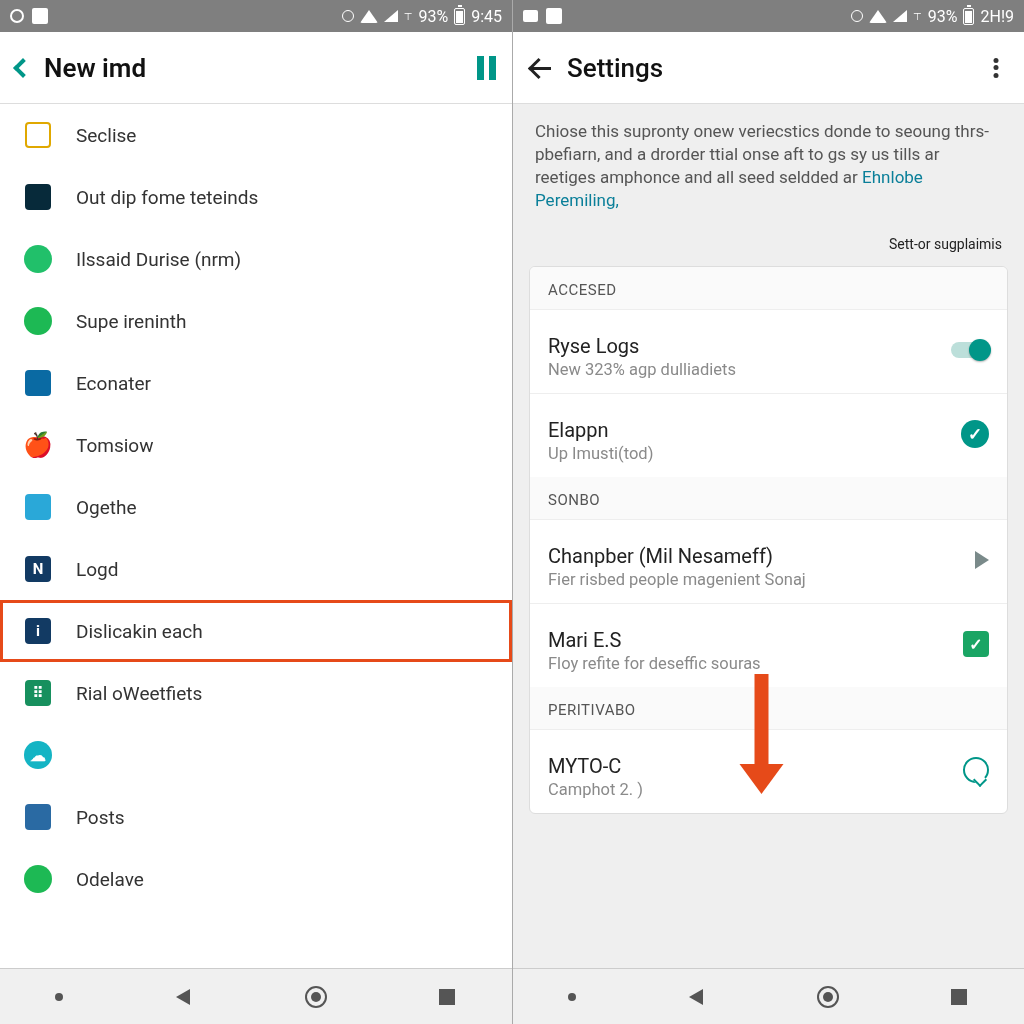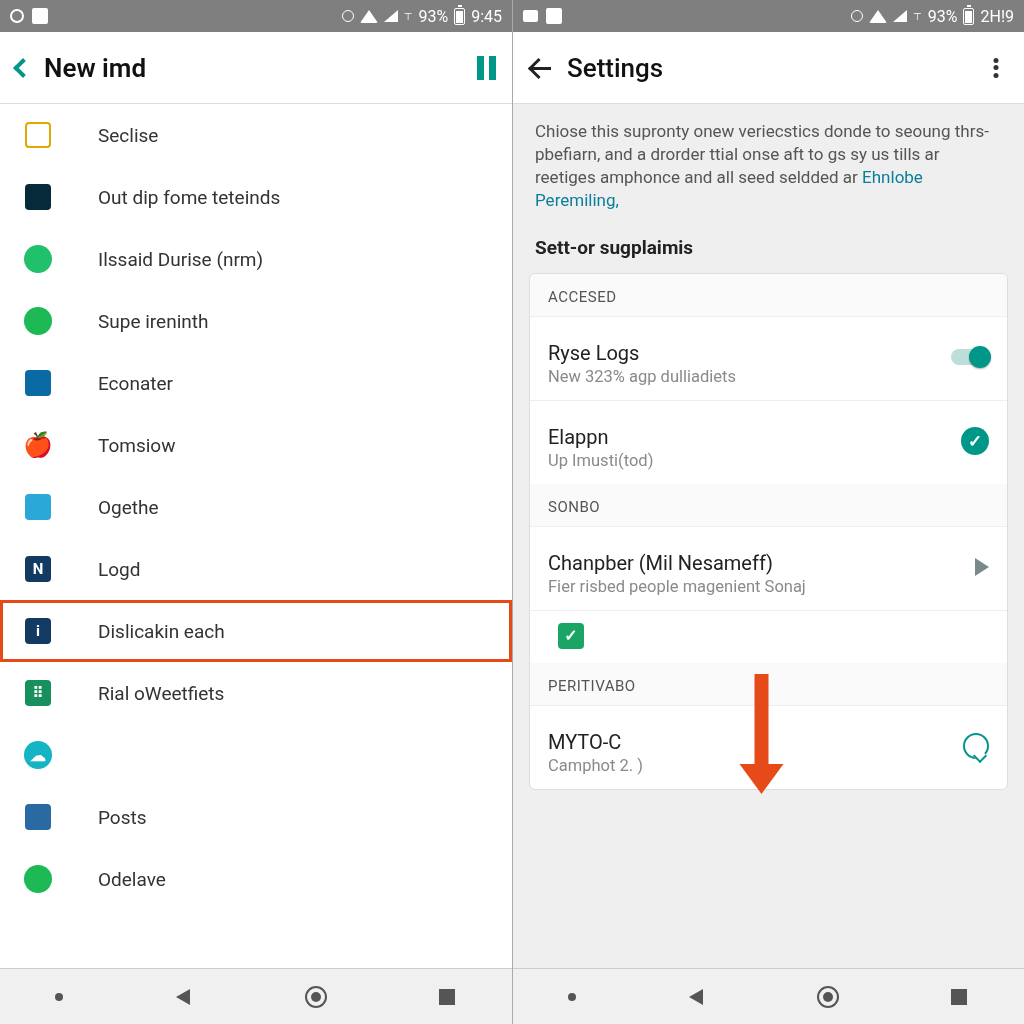--- a/index.html
+++ b/index.html
@@ -14,36 +14,36 @@
   .status-right { margin-left: auto; display: flex; align-items: center; gap: 6px; }
   .status-right span { display: inline-flex; align-items: center; }
 
   
   .app-header { height: 72px; background: #fff; display: flex; align-items: center; padding: 0 16px; border-bottom: 1px solid #ddd; }
   .app-header .title { font-size: 26px; font-weight: 600; color: #111; margin-left: 14px; }
   .header-action { margin-left: auto; }
 
   
   .list { flex: 1; overflow: hidden; background: #fff; }
-  .list-item { display: flex; align-items: center; height: 62px; padding: 0 20px; font-size: 19px; color: #333; gap: 22px; }
+  .list-item { display: flex; align-items: center; height: 62px; padding: 0 20px; font-size: 19px; color: #333; }
   .list-item .icon-slot { width: 36px; display: flex; justify-content: center; margin-right: 20px; }
   .list-item.highlighted { outline: 3px solid #e64a19; outline-offset: -3px; }
   .list-item .label { flex:1; }
 
   
   .nav-bar { height: 56px; background: #f0f0f0; border-top: 1px solid #ccc; display: flex; align-items: center; justify-content: space-around; }
   .nav-bar .dot { width:8px;height:8px;border-radius:50%;background:#555;}
   .nav-bar svg { fill:#555; }
 
   
   .phone.right { background:#efefef; }
   .phone.right .app-header { background:#fff; }
   .intro { padding: 16px 22px 18px 22px; font-size: 17px; color:#555; line-height:1.35; background:#efefef; }
   .intro a { color:#0a7f99; text-decoration:none; }
-  .section-title { padding: 6px 22px 14px 22px; font-size: 19px; font-weight:700; color:#222; }
+  .section-title { padding: 6px 22px 14px 22px; font-size: 14px; font-weight:400; color:#222;text-align:right; }
   .card { margin: 0 16px 20px 16px; background:#fff; border:1px solid #ddd; border-radius:6px; overflow:hidden; }
   .card-header { padding: 14px 18px 10px 18px; font-size:15px; font-weight:400; color:#555; letter-spacing:0.5px; background:#fafafa; }
   .card-row { padding: 12px 18px 14px 18px; border-top:1px solid #eee; display:flex; align-items:center; }
   .card-row:first-of-type { border-top:none; }
   .card-row .text { flex:1; min-width:0; }
   .card-row .primary { font-size: 20px; color:#222;margin-top:12px; }
   .card-row .secondary { font-size: 16.5px; color:#8a8a8a; margin-top:2px; }
   .card-row .trail { margin-left:10px; }
 
   
@@ -266,20 +266,24 @@
         <div class="card-row">
           <div class="text">
             <div class="primary">Chanpber (Mil Nesameff)</div>
             <div class="secondary">Fier risbed people magenient Sonaj</div>
           </div>
           <div class="trail">
             <div class="play"></div>
           </div>
         </div>
         <div class="card-row">
+          <div class="text">
+            <div class="primary">Mari E.S</div>
+            <div class="secondary">Floy refite for deseffic souras</div>
+          </div>
           <div class="trail">
             <div class="check-box">✓</div>
           </div>
         </div>
         <div class="card-header">PERITIVABO</div>
         <div class="card-row">
           <div class="text">
             <div class="primary">MYTO-C</div>
             <div class="secondary">Camphot 2.   )</div>
           </div>

